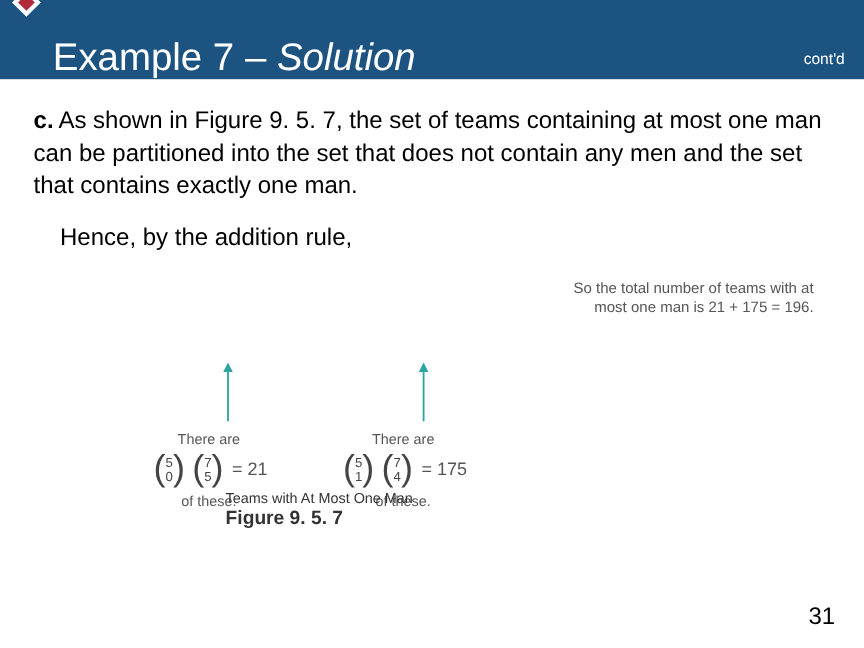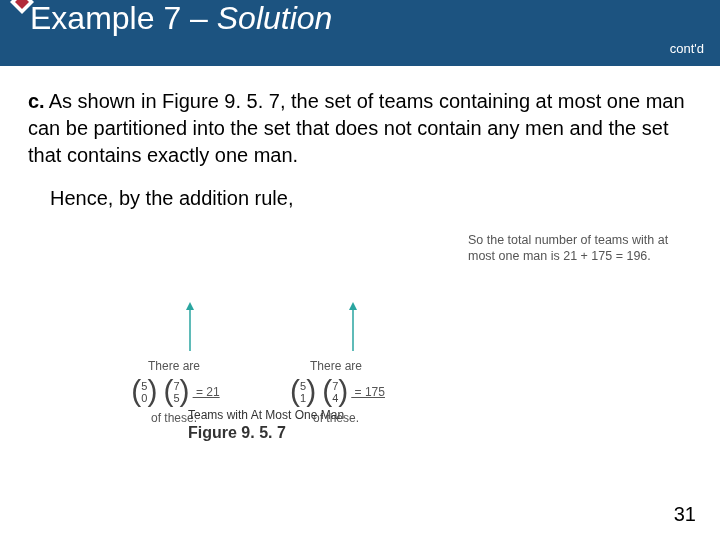--- a/index.html
+++ b/index.html
@@ -1,18 +1,18 @@
 <!DOCTYPE html>
 <html><head>
 <meta charset="utf-8">
 <style>
   * { box-sizing: border-box; margin: 0; padding: 0; }
   html, body { width: 720px; height: 540px; font-family: Arial, Helvetica, sans-serif; background: #fff; overflow: hidden; }
   .slide { position: relative; width: 720px; height: 540px; }
-  .titlebar { background: #1c5380; color: #fff; height: 66px; position: relative; display: flex; align-items: flex-start; padding-left: 30px; }
+  .titlebar { background: #1c5380; color: #fff; height: 66px; position: relative; display: flex; align-items: flex-end; padding-left: 44px; }
   .title-main { font-size: 32px; font-weight: 400; }
   .title-main .em { font-style: italic; }
   .contd { position: absolute; right: 16px; bottom: 10px; font-size: 13px; color: #fff; }
   .bullet-icon { position: absolute; left: 8px; top: -12px; width: 28px; height: 28px; }
   .body { padding: 22px 28px 0 28px; }
   .para { font-size: 20px; line-height: 1.35; color: #000; margin-bottom: 16px; }
   .para .label { font-weight: 700; margin-right: 4px; }
   .hence { font-size: 20px; margin: 18px 0 4px 22px; }
   .figure-area { position: relative; width: 100%; height: 210px; margin-top: 6px; }
   .capsule-wrap { position: absolute; left: 80px; top: 10px; width: 330px; }
@@ -21,22 +21,22 @@
   .ct-left { left: 28px; width: 120px; }
   .ct-right { left: 188px; width: 120px; }
   .arrow { stroke: #2aa5a0; stroke-width: 1.5; fill: none; }
   .arrow-head { fill: #2aa5a0; }
   .below-label { position: absolute; font-size: 12px; color: #555; text-align: center; line-height: 1.35; }
   .bl-left { left: 86px; top: 142px; width: 120px; }
   .bl-right { left: 248px; top: 142px; width: 120px; }
   .binom { display: inline-block; position: relative; height: 34px; vertical-align: middle; padding: 0 3px; }
   .binom .paren { font-size: 30px; line-height: 30px; color: #444; vertical-align: top; }
   .binom .stack { display: inline-block; font-size: 11px; line-height: 12px; color: #444; vertical-align: top; position: relative; top: 4px; text-align: center; }
-  .eq { font-size: 12px; color: #555; text-decoration: underline; }
-  .side-note { position: absolute; left: 440px; top: 16px; width: 210px; font-size: 12.5px; color: #555; line-height: 1.3; }
+  .eq { font-size: 15px; color: #555; }
+  .side-note { position: absolute; left: 440px; top: 16px; width: 210px; font-size: 12.5px; color: #555; line-height: 1.3; text-align: right; }
   .caption-block { position: absolute; left: 160px; top: 192px; text-align: left; width: 300px; }
   .caption1 { font-size: 12px; color: #333; }
   .caption2 { font-size: 16px; font-weight: 700; color: #333; margin-top: 2px; }
   .pagenum { position: absolute; right: 24px; bottom: 14px; font-size: 20px; color: #000; }
 </style>
 </head>
 <body>
 
 <div class="slide">
 

